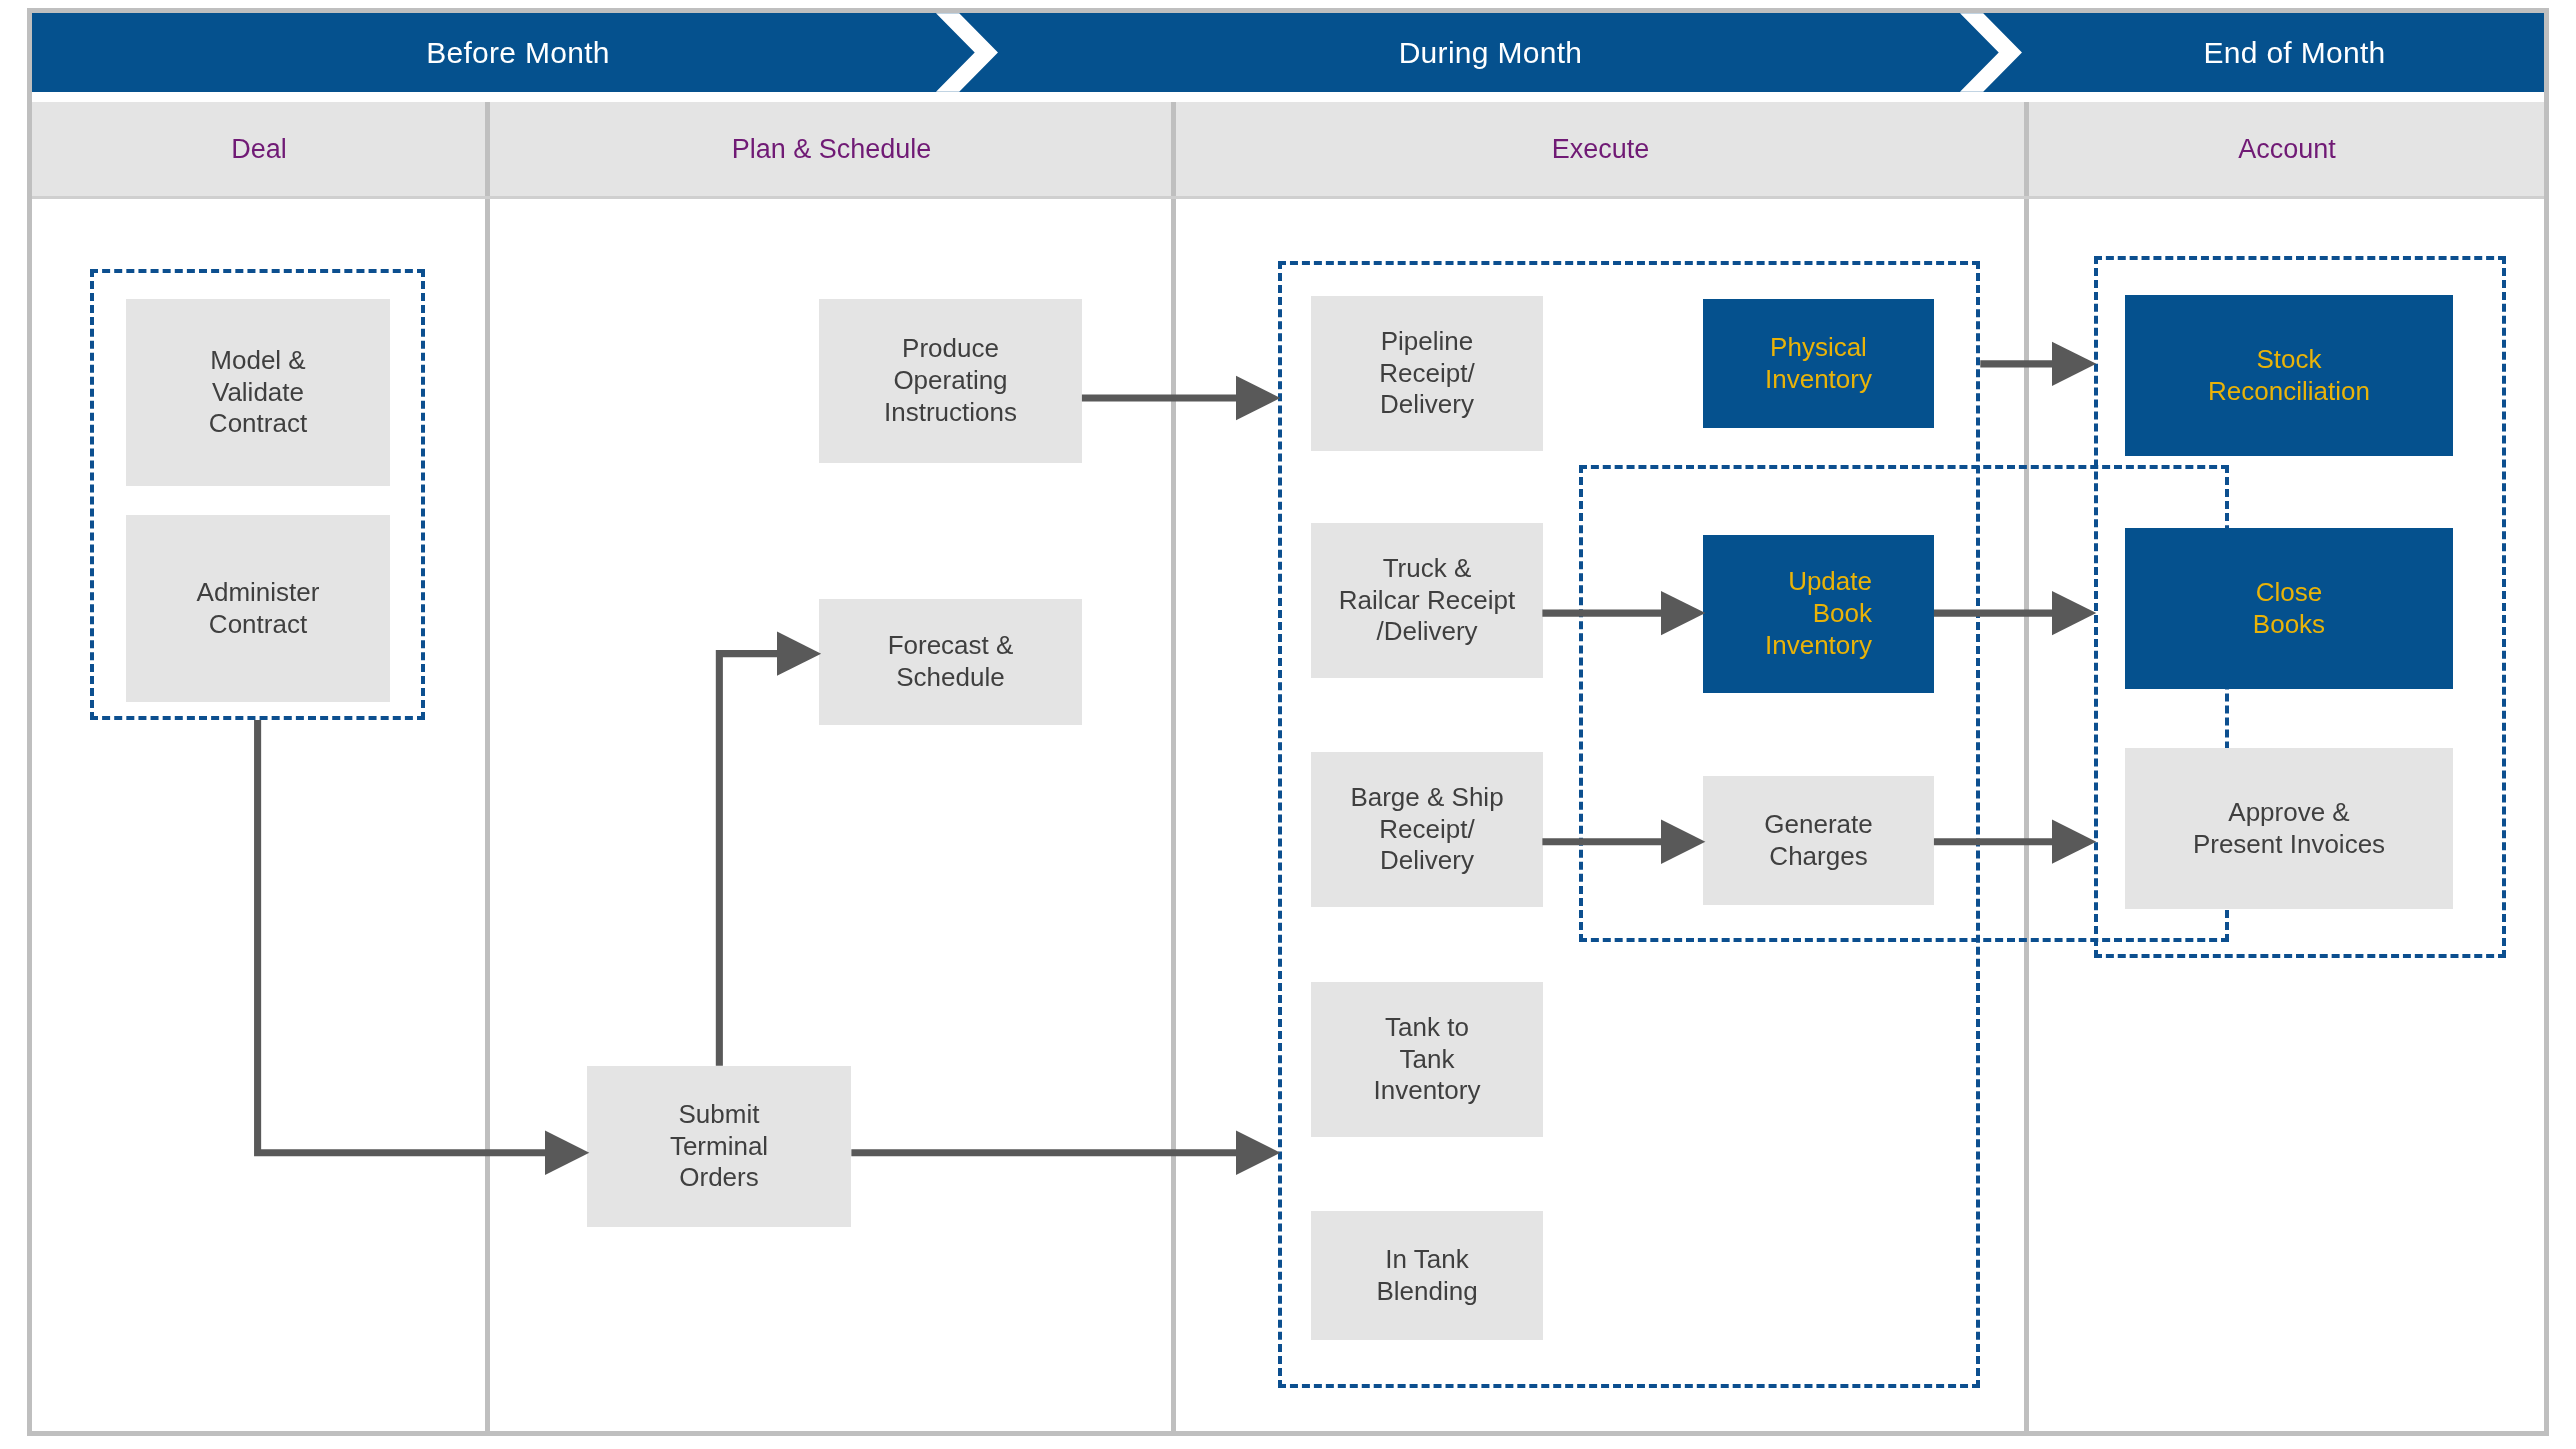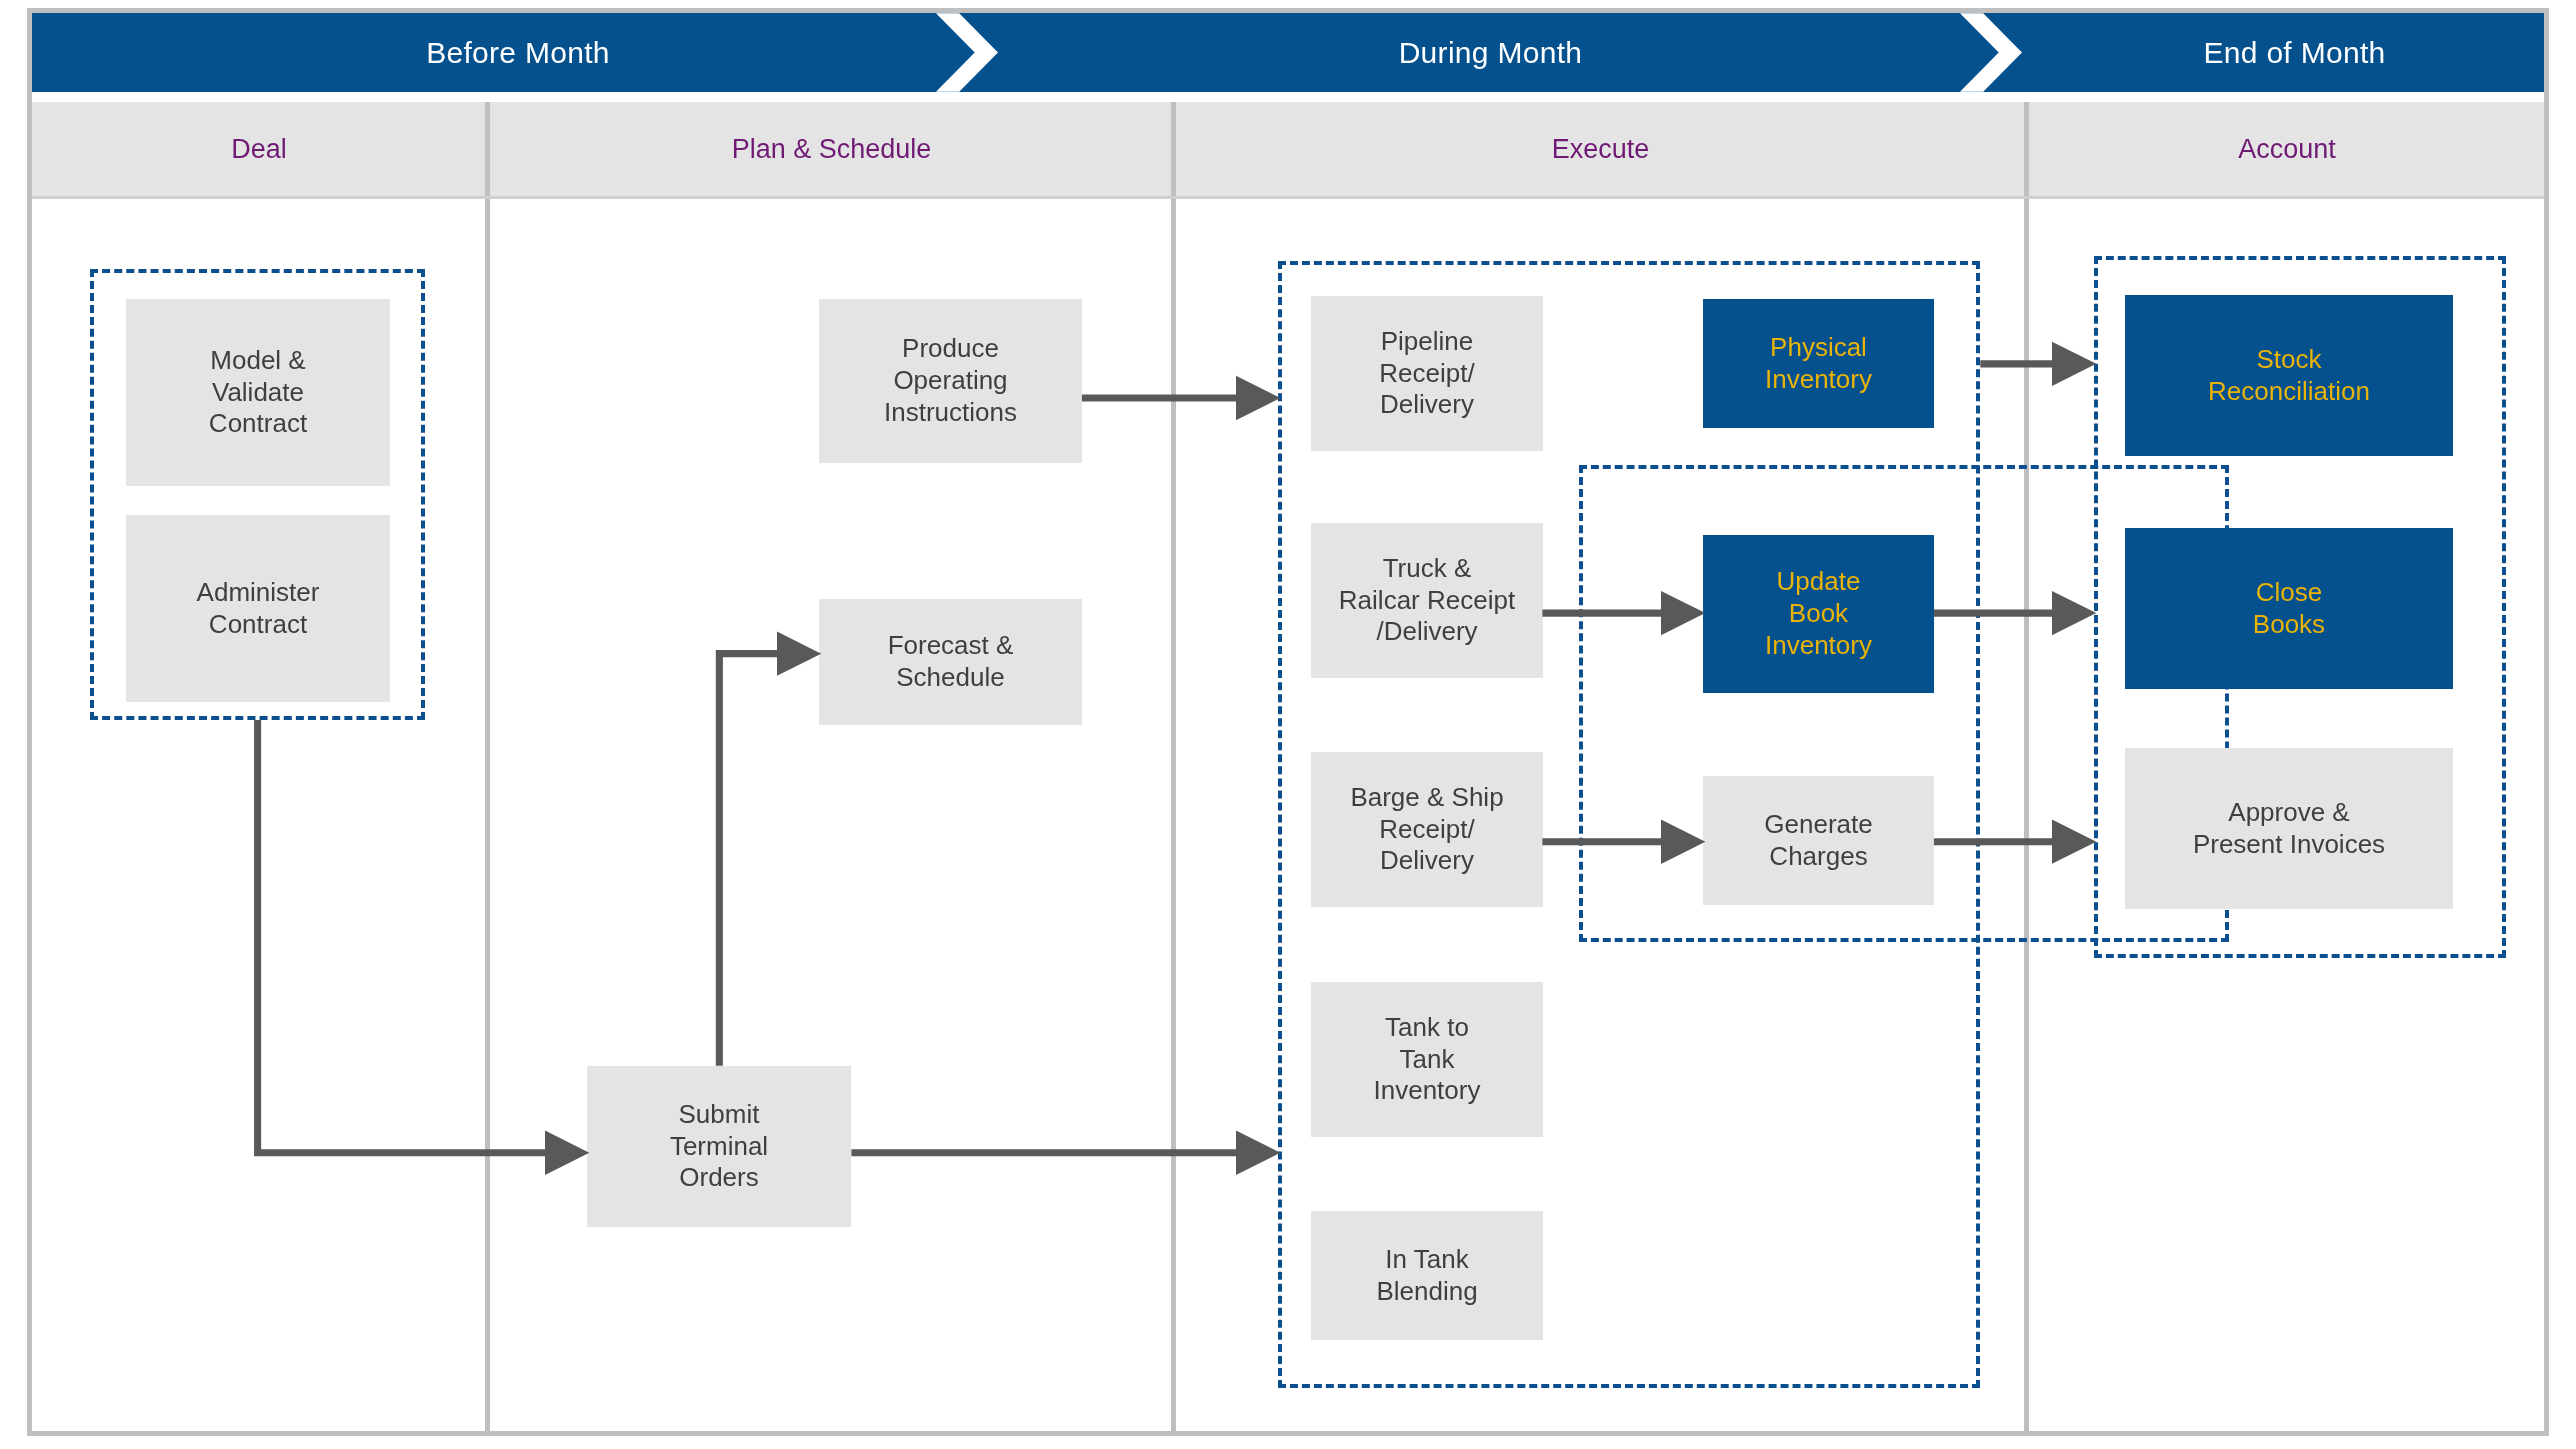--- a/index.html
+++ b/index.html
@@ -144,21 +144,21 @@
   </div>
   <div class="node gray" style="left:1311px;top:1211px;width:232px;height:129px;">
     <span class="t">In Tank
 Blending</span>
   </div>
 
   <div class="node blue" style="left:1703px;top:299px;width:231px;height:129px;">
     <span class="t">Physical
 Inventory</span>
   </div>
-  <div class="node blue" style="left:1703px;top:535px;width:231px;height:158px;">
+  <div class="node blue" style="left:1703px;top:535px;width:231px;height:158px;text-align:right;">
     <span class="t">Update
 Book
 Inventory</span>
   </div>
   <div class="node gray" style="left:1703px;top:776px;width:231px;height:129px;">
     <span class="t">Generate
 Charges</span>
   </div>
 
   <div class="group" style="left:2094px;top:256px;width:412px;height:702px;"></div>

